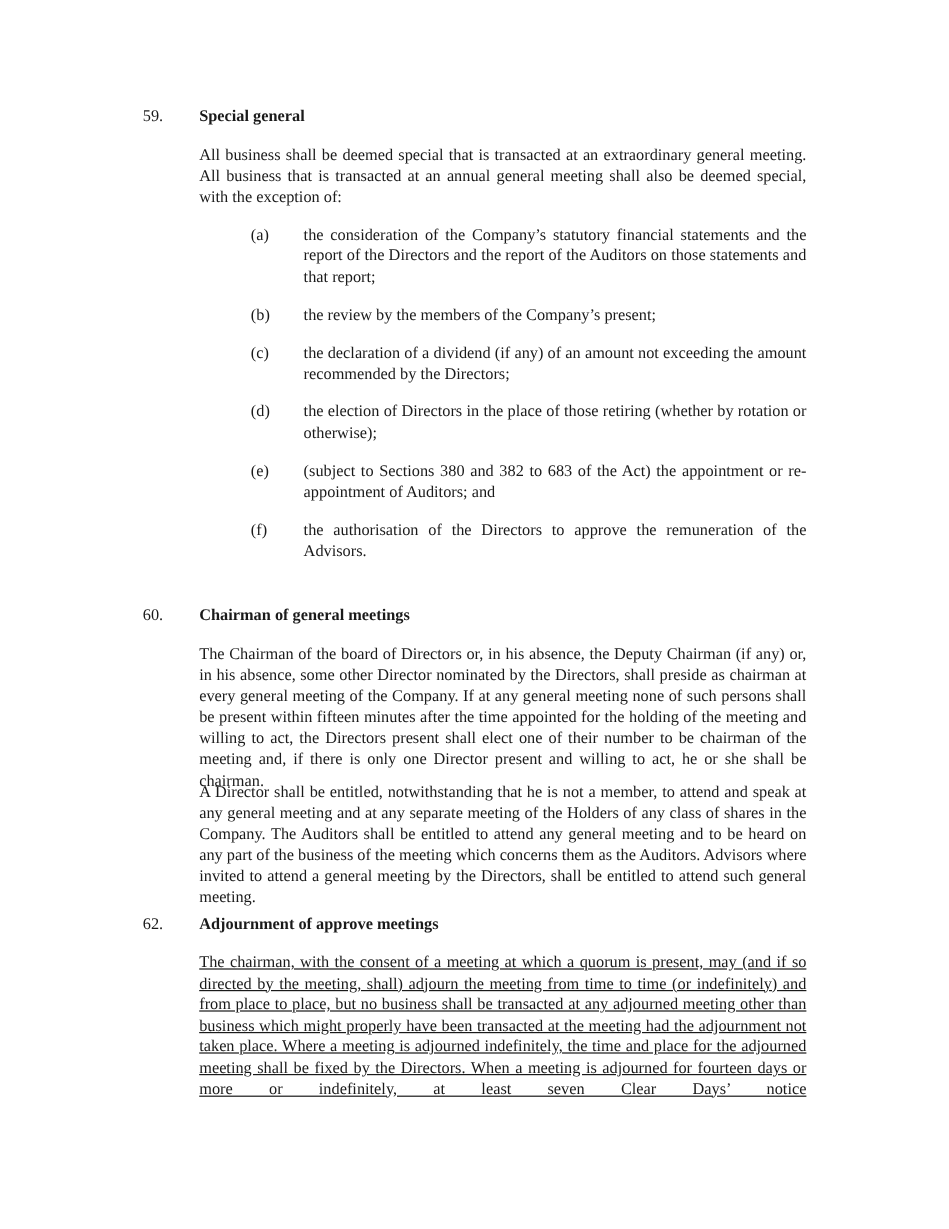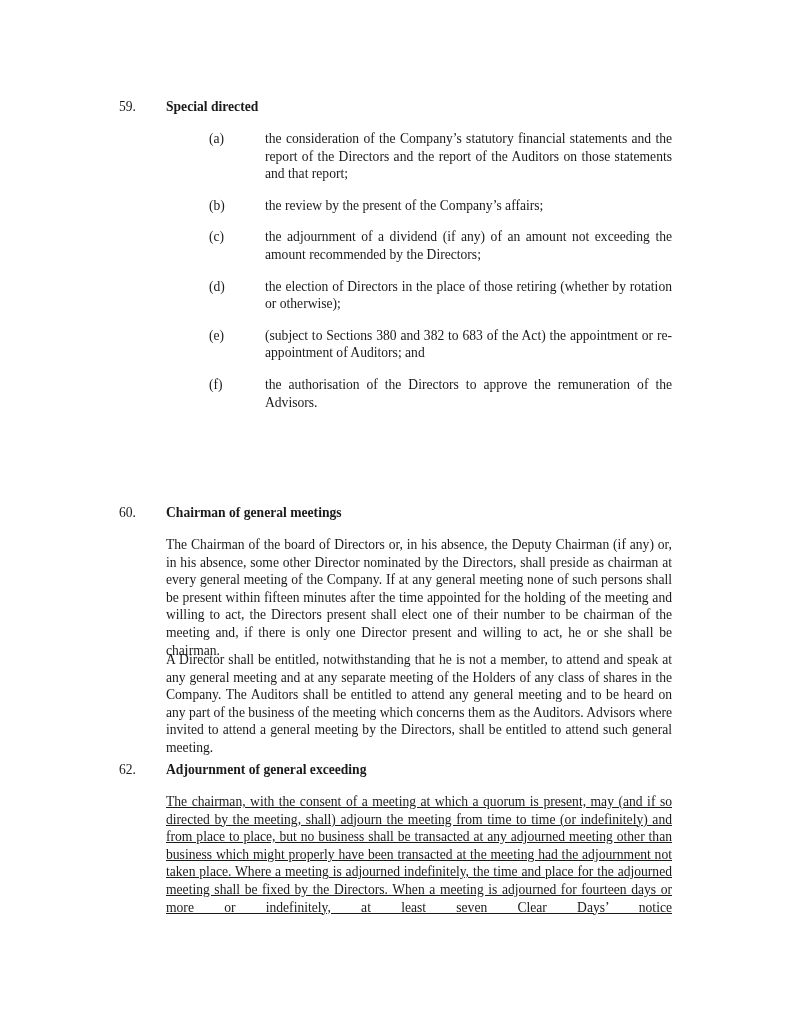--- a/index.html
+++ b/index.html
@@ -60,53 +60,56 @@
     .item {
       position: relative;
       margin-bottom: 14px;
     }
     .item-label {
       position: absolute;
       left: 0;
       top: 0;
     }
     .item-text {
-      margin-left: 56px;
+      margin-left: 44px;
       text-align: justify;
     }
     .item:last-child {
       margin-bottom: 0;
     }
     .justify-last {
       text-align-last: justify;
       text-decoration: underline;
     }
   </style>
 </head>
 <body>
 
 <div class="page">
 
-  <div class="section" style="top:98px;">
+  <div class="section" style="top:88px;">
     <div class="sec-head">
       <span class="sec-num">59.</span>
-      <span class="sec-title">Special directed</span>
+      <span class="sec-title">Special general</span>
+    </div>
+    <div class="sec-body">
+      <p>All business shall be deemed special that is transacted at an extraordinary general meeting. All business that is transacted at an annual general meeting shall also be deemed special, with the exception of:</p>
     </div>
     <div class="items">
       <div class="item">
         <span class="item-label">(a)</span>
         <div class="item-text">the consideration of the Company’s statutory financial statements and the report of the Directors and the report of the Auditors on those statements and that report;</div>
       </div>
       <div class="item">
         <span class="item-label">(b)</span>
-        <div class="item-text">the review by the present of the Company’s affairs;</div>
+        <div class="item-text">the review by the members of the Company’s present;</div>
       </div>
       <div class="item">
         <span class="item-label">(c)</span>
-        <div class="item-text">the adjournment of a dividend (if any) of an amount not exceeding the amount recommended by the Directors;</div>
+        <div class="item-text">the declaration of a dividend (if any) of an amount not exceeding the amount recommended by the Directors;</div>
       </div>
       <div class="item">
         <span class="item-label">(d)</span>
         <div class="item-text">the election of Directors in the place of those retiring (whether by rotation or otherwise);</div>
       </div>
       <div class="item">
         <span class="item-label">(e)</span>
         <div class="item-text">(subject to Sections 380 and 382 to 683 of the Act) the appointment or re-appointment of Auditors; and</div>
       </div>
       <div class="item">
@@ -128,20 +131,20 @@
 
   <div class="section" style="top:637px;">
     <div class="sec-body">
       <p>A Director shall be entitled, notwithstanding that he is not a member, to attend and speak at any general meeting and at any separate meeting of the Holders of any class of shares in the Company.  The Auditors shall be entitled to attend any general meeting and to be heard on any part of the business of the meeting which concerns them as the Auditors.  Advisors where invited  to attend a general meeting by the Directors, shall be entitled to attend such general meeting.</p>
     </div>
   </div>
 
   <div class="section" style="top:761px;">
     <div class="sec-head">
       <span class="sec-num">62.</span>
-      <span class="sec-title">Adjournment of general exceeding</span>
+      <span class="sec-title">Adjournment of approve meetings</span>
     </div>
     <div class="sec-body">
       <p class="justify-last">The chairman, with the consent of a meeting at which a quorum is present, may (and if so directed by the meeting, shall) adjourn the meeting from time to time (or indefinitely) and from place to place, but no business shall be transacted at any adjourned meeting other than business which might properly have been transacted at the meeting had the adjournment not taken place.  Where a meeting is adjourned indefinitely, the time and place for the adjourned meeting shall be fixed by the Directors.  When a meeting is adjourned for fourteen days or more or indefinitely, at least seven Clear Days’ notice</p>
     </div>
   </div>
 
 </div>
 
 </body></html>

